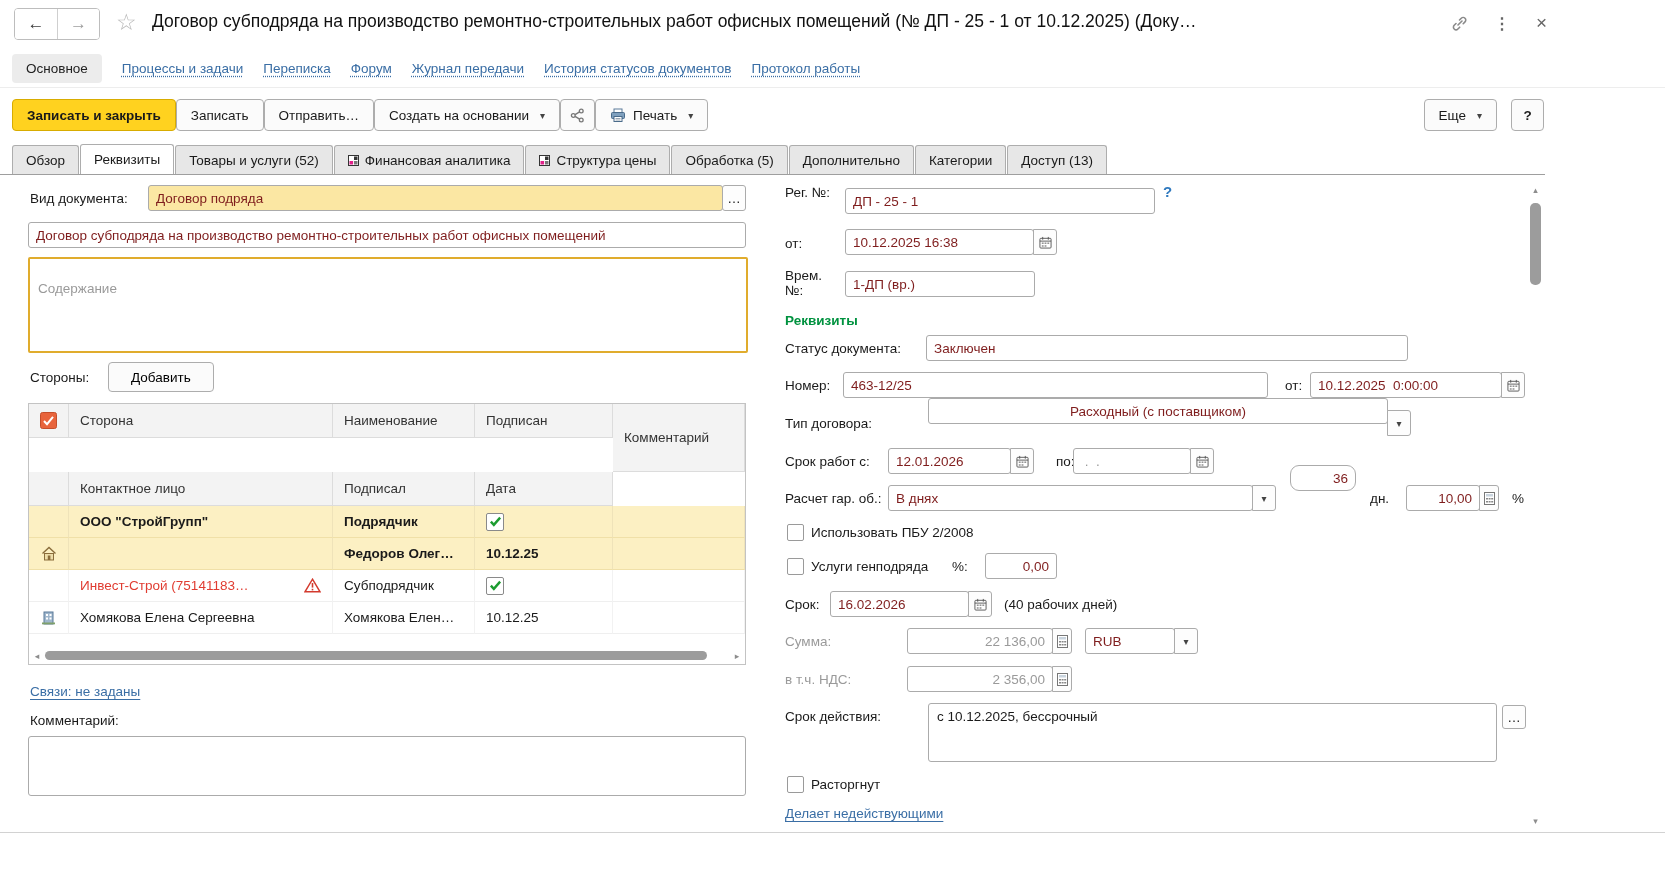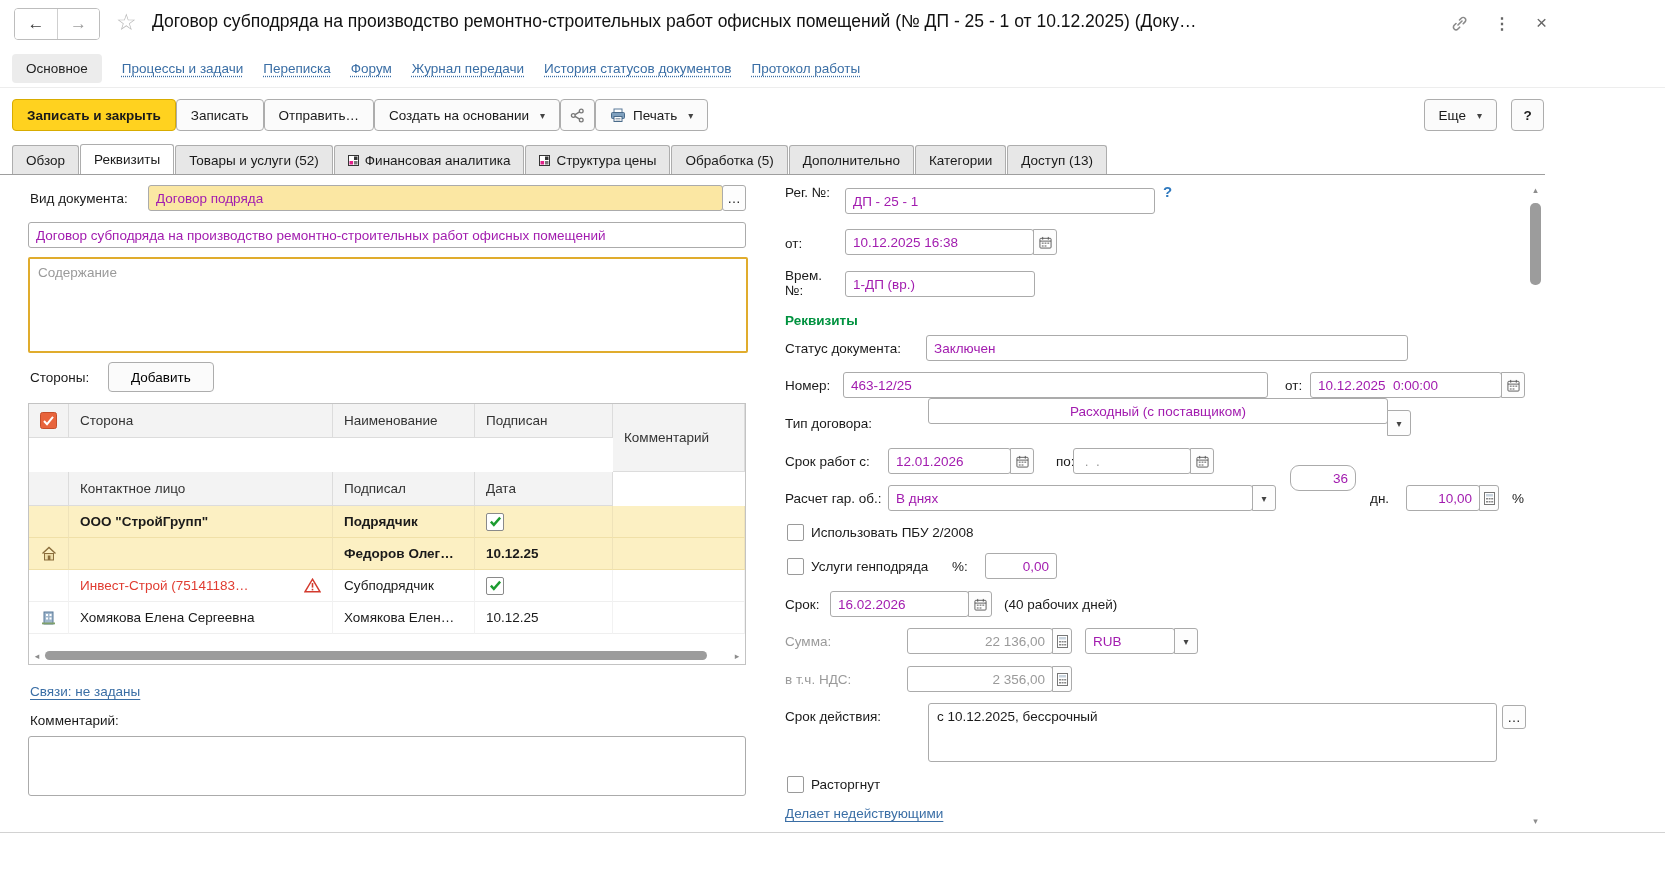--- a/index.html
+++ b/index.html
@@ -46,38 +46,38 @@
               border-bottom:1px solid #9E9E9E; padding-left:12px; display:flex; align-items:flex-end; }
   .tab { display:inline-flex; align-items:center; gap:6px; height:29px; padding:0 13px;
          background:#E7E7E7; border:1px solid #ADADAD; border-bottom:none;
          border-radius:3px 3px 0 0; margin-right:1px; cursor:pointer; white-space:nowrap; }
   .tab.active { background:#fff; height:30px; position:relative; z-index:2; }
 
   
   .lbl { position:absolute; color:#1a1a1a; white-space:nowrap; }
   .lbl.dim { color:#9A9A9A; }
   .inp { position:absolute; height:26px; border:1px solid #ABABAB; border-radius:3px;
-         padding:0 7px; font:inherit; color:#a21caf; background:#fff; }
+         padding:0 7px; font:inherit; color:#7f1d1d; background:#fff; }
   .inp.cream { background:#FBE7A3; }
   .inp.num { text-align:right; }
   .inp.dim { color:#9A9A9A; }
   .seg { position:absolute; height:26px; width:24px; border:1px solid #ABABAB; border-radius:0 3px 3px 0;
          margin-left:-1px; background:#FDFDFD; display:flex; align-items:center; justify-content:center;
          cursor:pointer; }
   .seg.dd { font-size:10px; color:#444; }
   .morebtn { position:absolute; height:26px; width:24px; border:1px solid #ABABAB; border-radius:3px;
              background:#FDFDFD; display:flex; align-items:center; justify-content:center; cursor:pointer; }
   .cb { position:absolute; width:17px; height:17px; border:1px solid #9A9A9A; border-radius:2px;
         background:#fff; cursor:pointer; }
   .glink { position:absolute; color:#3A6EA5; text-decoration:underline; text-underline-offset:3px; cursor:pointer; }
   .gtitle { position:absolute; color:#00923F; font-weight:bold; }
 
   
   .content-text { position:absolute; left:28px; top:257px; width:720px; height:96px;
-                  border:2px solid #E0AC2D; border-radius:2px; padding:6px 8px; font:inherit;
+                  border:2px solid #E0AC2D; border-radius:2px; padding:22px 8px; font:inherit;
                   resize:none; color:#000; background:#fff; }
   .content-text::placeholder { color:#9A9A9A; }
   .addbtn { position:absolute; left:108px; top:362px; height:30px; padding:0 22px;
             border:1px solid #ADADAD; border-radius:4px; background:#FBFBFB; font:inherit; cursor:pointer; }
 
   .ptable { position:absolute; left:28px; top:403px; width:718px; height:262px;
             border:1px solid #C3C3C3; background:#fff; overflow:hidden; }
   .trow { display:grid; grid-template-columns:40px 264px 142px 138px 1fr; }
   .hcell { background:#F3F3F3; border-right:1px solid #DCDCDC; border-bottom:1px solid #DCDCDC;
            padding:0 11px; display:flex; align-items:center; height:34px; color:#333; }

